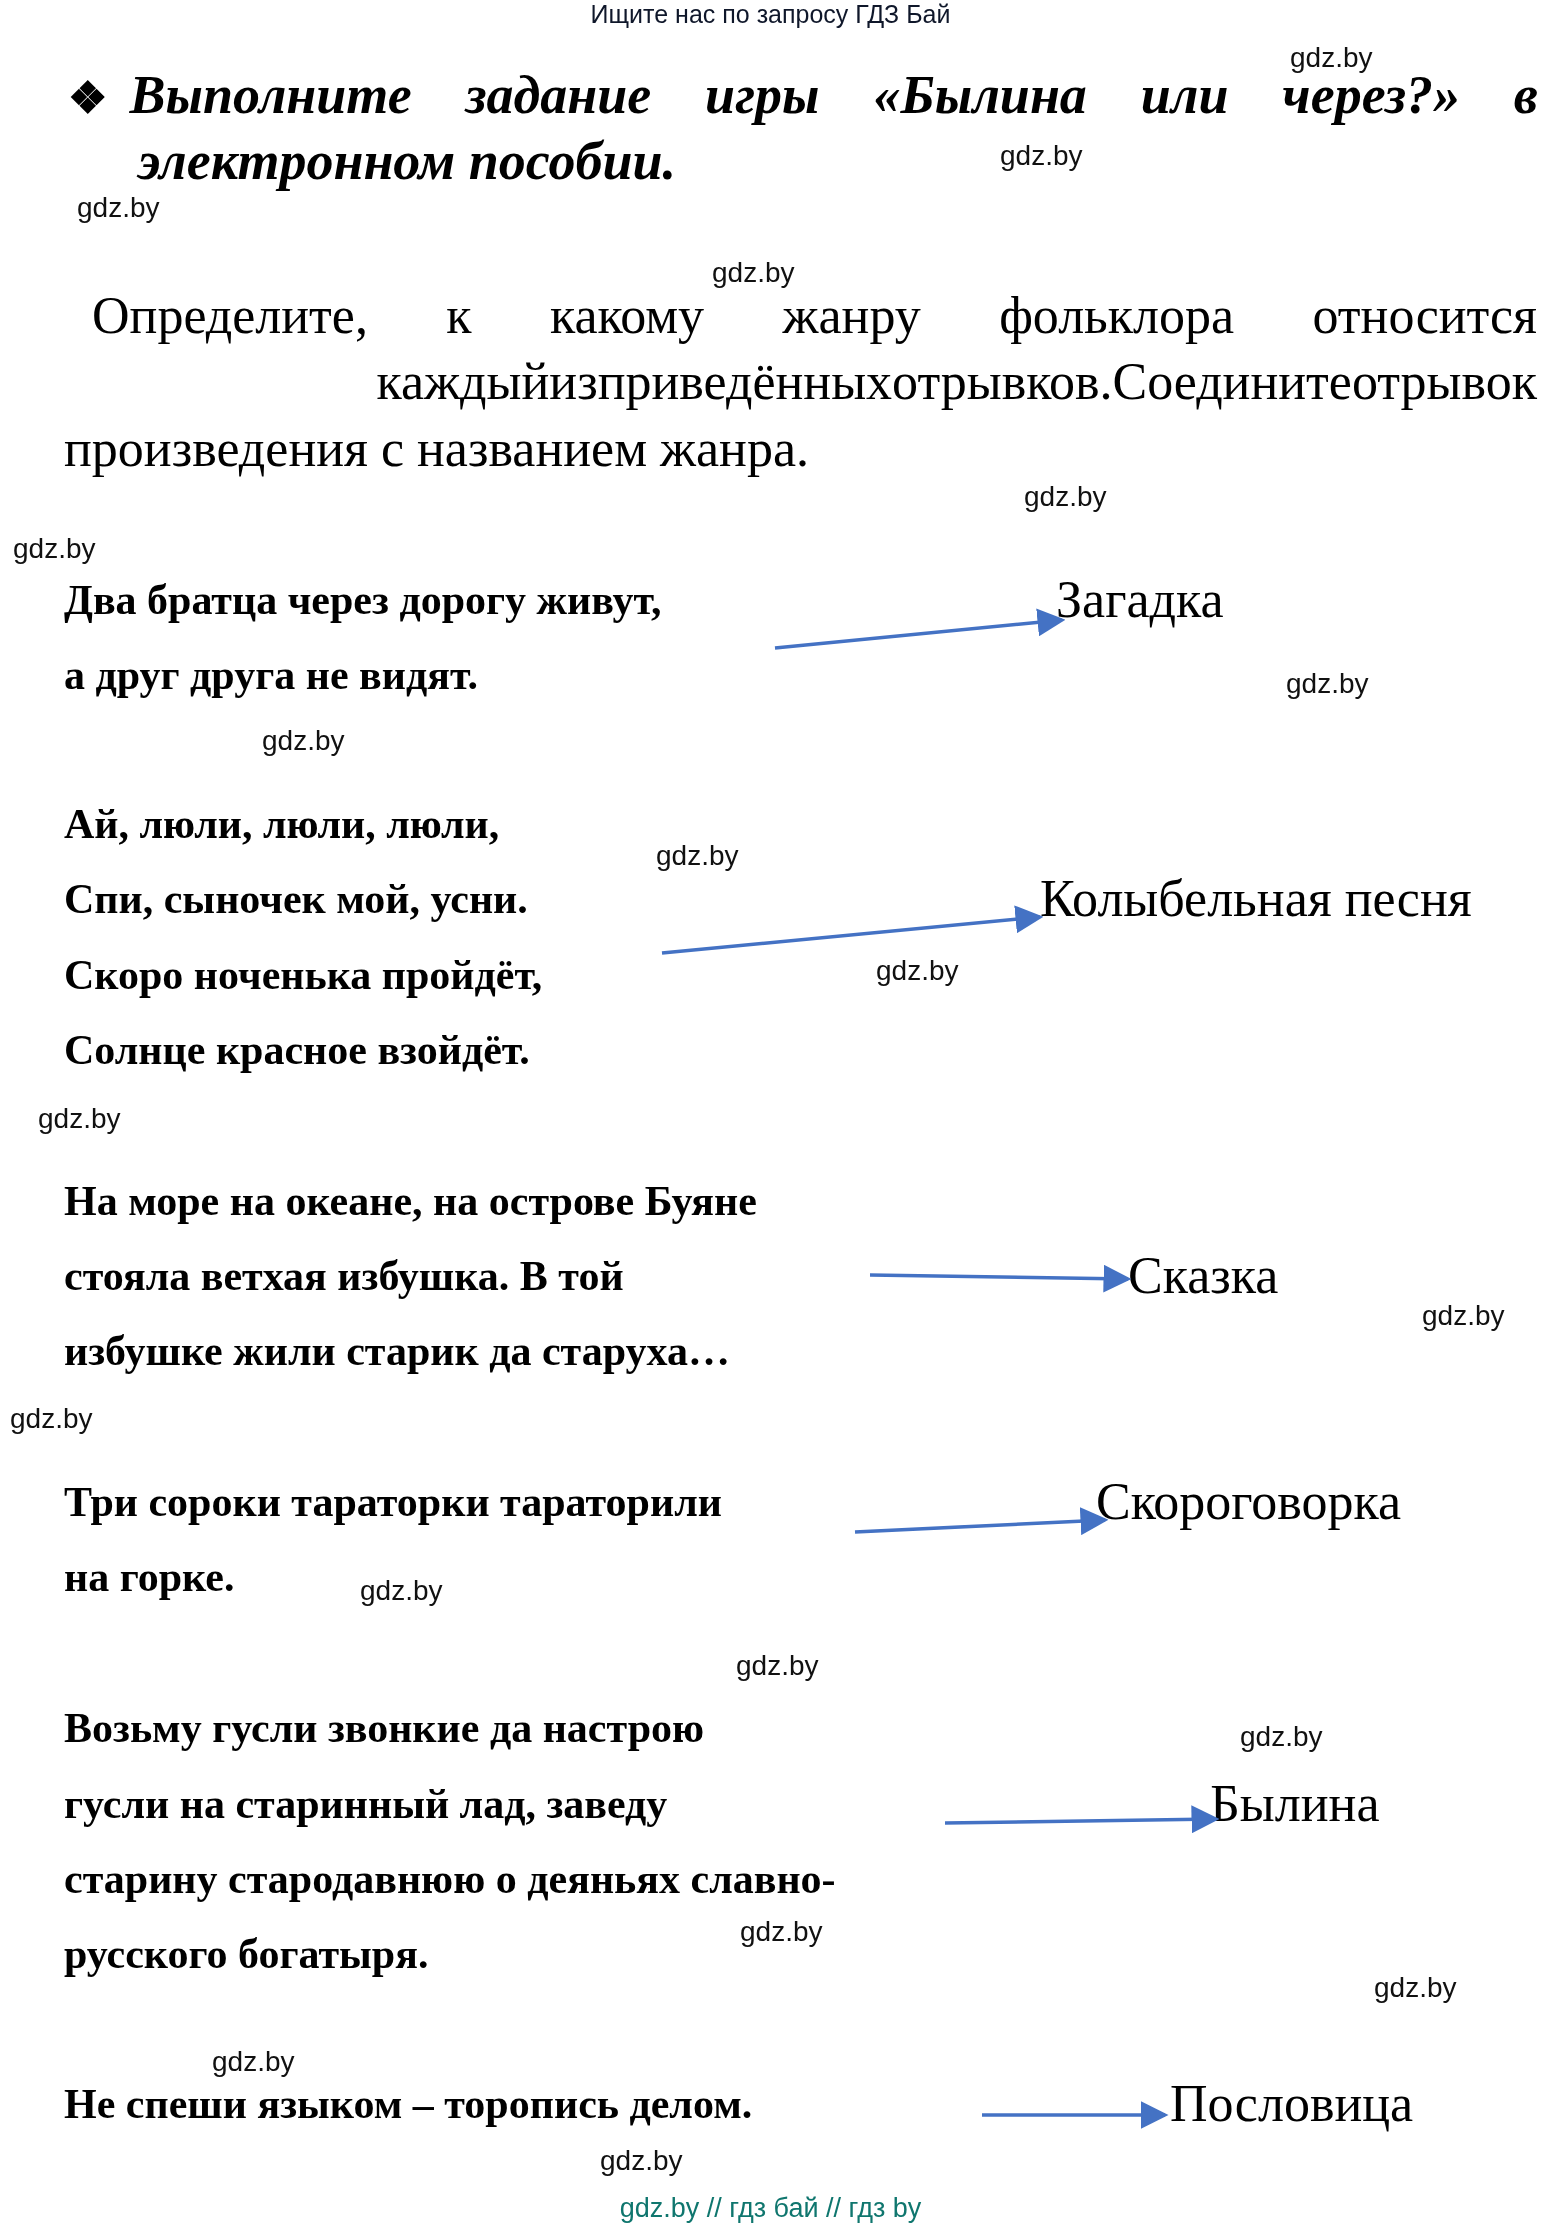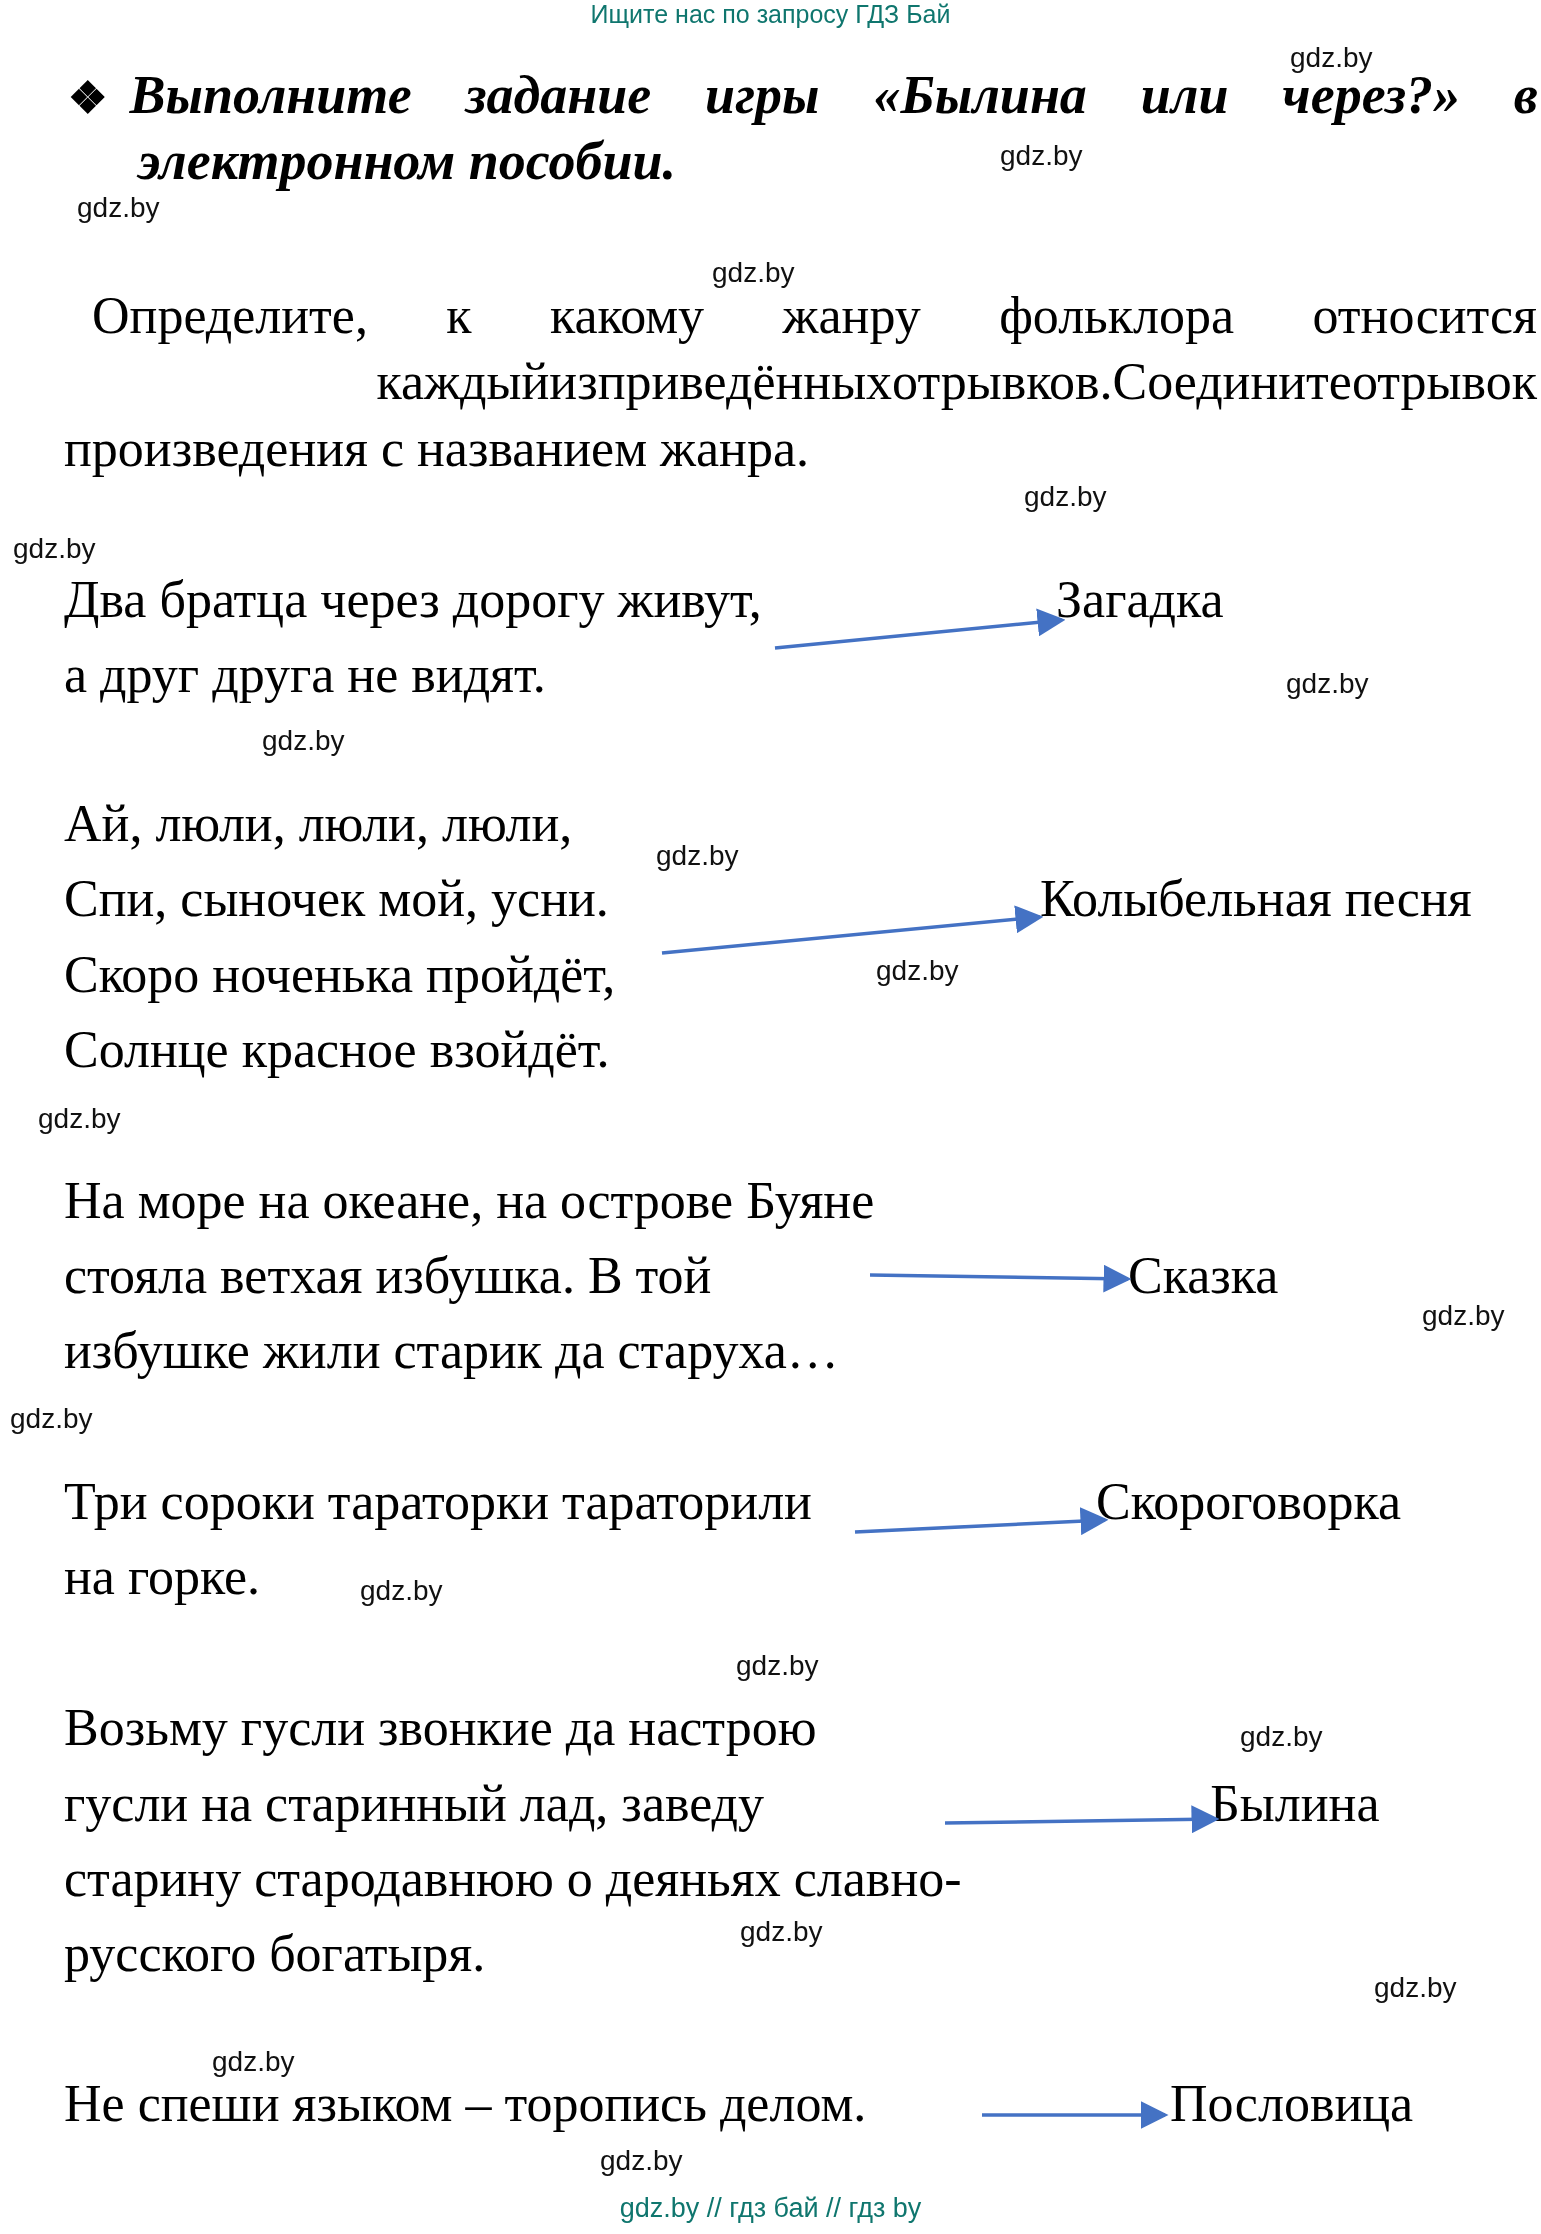--- a/index.html
+++ b/index.html
@@ -1,25 +1,25 @@
 <!DOCTYPE html>
 <html><head>
 <meta charset="utf-8">
 <style>
   html, body { margin:0; padding:0; background:#ffffff; }
   body { width:1541px; height:2234px; position:relative; overflow:hidden; font-family:"Liberation Serif", serif; color:#000; }
   .abs { position:absolute; white-space:nowrap; }
-  .banner { left:0; width:1541px; text-align:center; top:0; font-family:"Liberation Sans", sans-serif; font-size:25px; color:#0f766e; }
+  .banner { left:0; width:1541px; text-align:center; top:0; font-family:"Liberation Sans", sans-serif; font-size:25px; color:#0f172a; }
   .heading { left:68px; font-family:"Liberation Serif", serif; font-style:italic; font-weight:bold; font-size:54px; line-height:66px; }
   .heading-line1 { top:62px; width:1470px; display:flex; justify-content:space-between; }
   .heading-line2 { top:128px; left:138px; }
   .bullet { font-style:normal; font-size:44px; margin-right:22px; }
   .para { font-size:52px; line-height:66px; }
   .para-just { width:1473px; display:flex; justify-content:space-between; }
-  .txt { font-size:52px; line-height:60px; left:64px; }
+  .txt { font-size:42px; line-height:60px; left:64px;font-weight:bold; }
   .genre { font-size:52px; line-height:60px; }
   .wm { font-family:"Liberation Sans", sans-serif; font-size:28px; color:#111; }
   .footer { left:0; width:1541px; text-align:center; top:2193px; font-family:"Liberation Sans", sans-serif; font-size:27px; color:#0f766e; }
   svg.arrows { position:absolute; left:0; top:0; width:1541px; height:2234px; pointer-events:none; }
 </style>
 </head>
 <body>
 
 <div class="abs banner">Ищите нас по запросу ГДЗ Бай</div>
 

